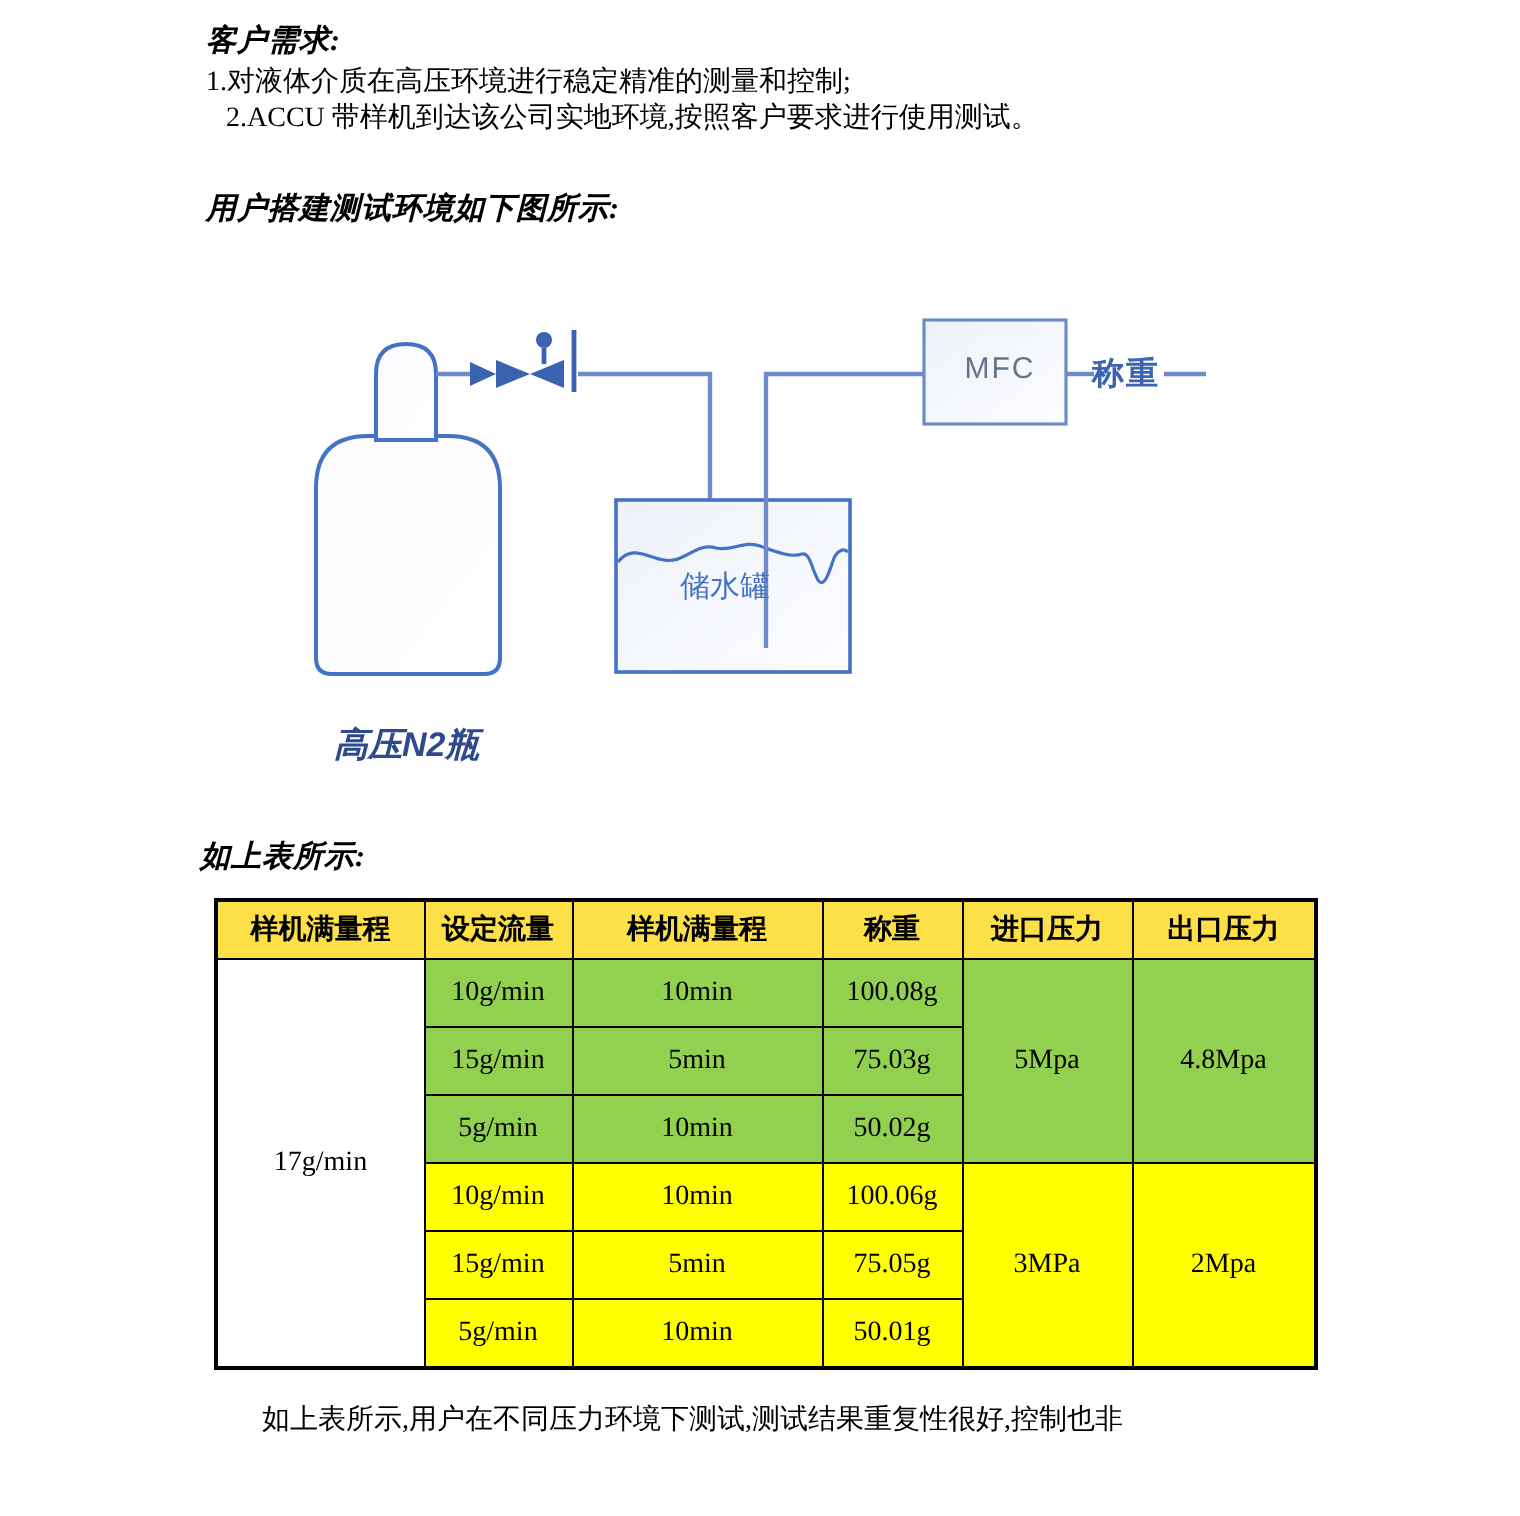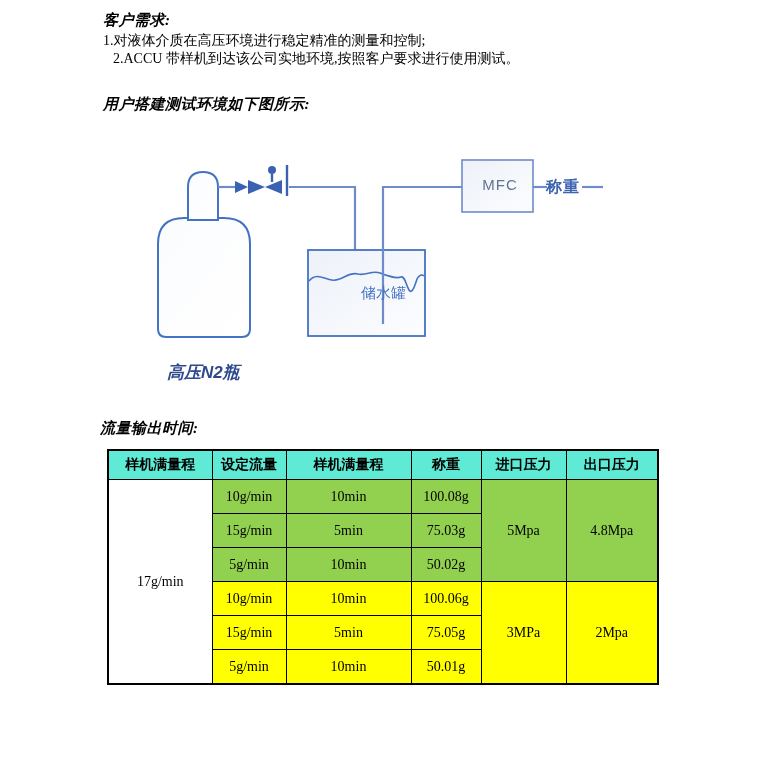--- a/index.html
+++ b/index.html
@@ -19,35 +19,35 @@
   #diagram-svg{position:absolute;left:150px;top:158px;}
   .shape-outline{fill:url(#shapeFill);stroke:var(--diagram-stroke);stroke-width:2;}
   .tank-outline{fill:url(#tankFill);stroke:var(--diagram-stroke);stroke-width:1.8;}
   .mfc-outline{fill:url(#tankFill);stroke:var(--diagram-line);stroke-width:1.6;}
   .pipe{stroke:var(--diagram-line);stroke-width:2.2;fill:none;}
   .valve-part{fill:var(--valve-blue);stroke:none;}
   .valve-stroke{stroke:var(--valve-blue);stroke-width:2.4;fill:none;}
   .wave{stroke:var(--diagram-stroke);stroke-width:1.6;fill:none;}
   .diag-label{position:absolute;font-family:"Liberation Sans","DejaVu Sans",sans-serif;white-space:nowrap;}
   #cylinder-label{left:167px;top:361px;font-size:17px;font-weight:bold;color:var(--label-dark-blue);font-style:italic;}
-  #tank-label{left:340px;top:284px;font-size:15px;color:var(--label-blue);margin-left:21px;}
+  #tank-label{left:340px;top:284px;font-size:15px;color:var(--label-blue);}
   #mfc-label{left:462px;top:176px;width:76px;text-align:center;font-size:15px;letter-spacing:1px;color:var(--mfc-text);}
   #weigh-label{left:546px;top:177px;font-size:16px;font-weight:bold;color:var(--weigh-blue);letter-spacing:1px;}
   
   #results-table{
     position:absolute;left:107px;top:449px;
     border-collapse:collapse;table-layout:fixed;width:550px;
     border:2px solid #000;
   }
   #results-table th,#results-table td{
     border:1px solid #000;text-align:center;vertical-align:middle;padding:0;
     overflow:hidden;
   }
   #results-table th{
-    height:28px;font:bold 14px "Liberation Sans","DejaVu Sans",sans-serif;background:#5eead4;
+    height:28px;font:bold 14px "Liberation Sans","DejaVu Sans",sans-serif;background:#fde047;
   }
   #results-table td{
     height:33px;font:14px "Liberation Serif","DejaVu Serif",serif;
   }
   tr.g td{background:var(--table-green);}
   tr.y td{background:var(--table-yellow);}
   td.fullscale{background:#fff !important;}
   
   #conclusion{
     left:103px;top:700px;width:578px;
@@ -106,21 +106,21 @@
 
   <line class="pipe" x1="383" y1="29" x2="397" y2="29"></line>
   <line class="pipe" x1="432" y1="29" x2="453" y2="29"></line>
 </svg>
 
 <div class="diag-label" id="cylinder-label">高压N2瓶</div>
 <div class="diag-label" id="tank-label">储水罐</div>
 <div class="diag-label" id="mfc-label">MFC</div>
 <div class="diag-label" id="weigh-label">称重</div>
 
-<div class="abs heading" style="left:100px;top:419px;">流量输出时间:</div>
+<div class="abs heading" style="left:100px;top:419px;">如上表所示:</div>
 
 <table id="results-table">
   <colgroup>
     <col style="width:104px">
       <col style="width:74px">
       <col style="width:125px">
     <col style="width:70px">
       <col style="width:85px">
       <col style="width:92px">
   </colgroup>
@@ -167,14 +167,14 @@
     </tr>
     <tr class="y">
       <td>5g/min</td>
       <td>10min</td>
       <td>50.01g</td>
     </tr>
   </tbody>
 </table>
 
 <div class="abs" id="conclusion">
-  <br>
+  <span>如上表所示,用户在不同压力环境下测试,测试结果重复性很好,控制也非</span><br>
 </div>
 
 </body></html>

